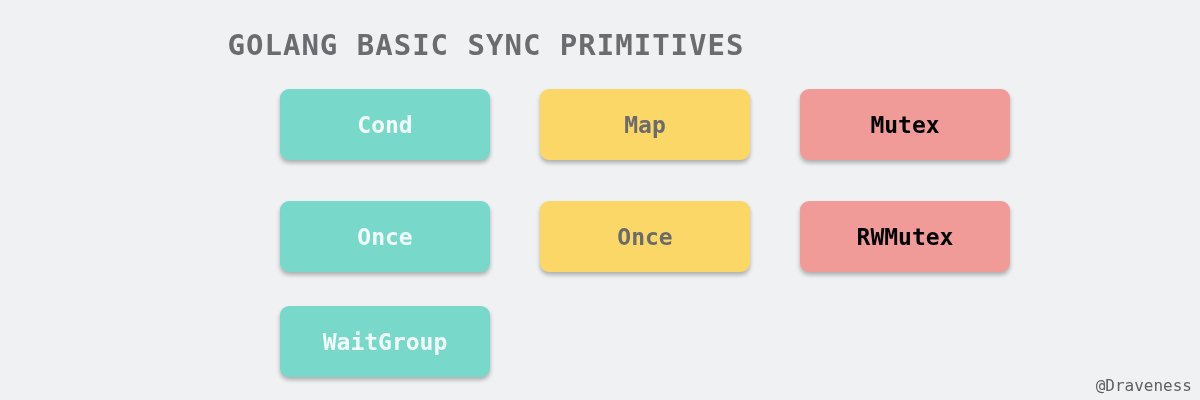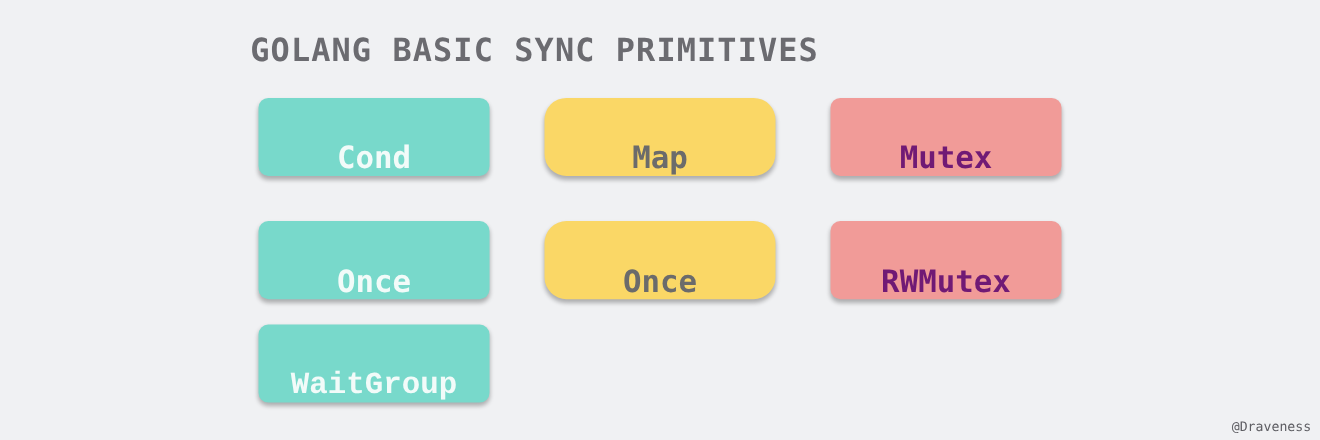--- a/index.html
+++ b/index.html
@@ -16,40 +16,41 @@
       text-align: center;
       font-size: 29px;
       font-weight: bold;
       color: #6b6b70;
       letter-spacing: 1px;
     }
     .box {
       position: absolute;
       width: 210px; height: 71px;
       border-radius: 9px;
-      display: flex; align-items: flex-end; justify-content: center;
-      font-size: 28px;
+      display: flex; align-items: center; justify-content: center;
+      font-size: 23px;
       font-weight: bold;
       box-shadow: 0 3px 4px rgba(0,0,0,0.28);
       box-sizing: border-box;
       cursor: default;
+      margin-left: 45px;
     }
     .teal { background: #78d9cb; color: #f2fbf9; }
     .yellow { background: #fad766; color: #6b6b6b; }
-    .red { background: #f19b98; color: #701a75; }
+    .red { background: #f19b98; color: #000000; }
     .col1 { left: 235px; }
-    .col2 { left: 495px; border-radius: 20px; }
+    .col2 { left: 495px; }
     .col3 { left: 755px; }
     .row1 { top: 89px; }
     .row2 { top: 201px; }
-    .row3 { top: 295px; font-family: Liberation Mono, monospace; }
+    .row3 { top: 306px; }
     .credit {
       position: absolute;
       right: 8px; bottom: 5px;
-      font-size: 12px;
+      font-size: 16px;
       color: #5e5e63;
     }
   </style>
 </head>
 <body>
 
 <div class="title">GOLANG BASIC SYNC PRIMITIVES</div>
 
 <div class="box teal col1 row1">
   <span>Cond</span>

